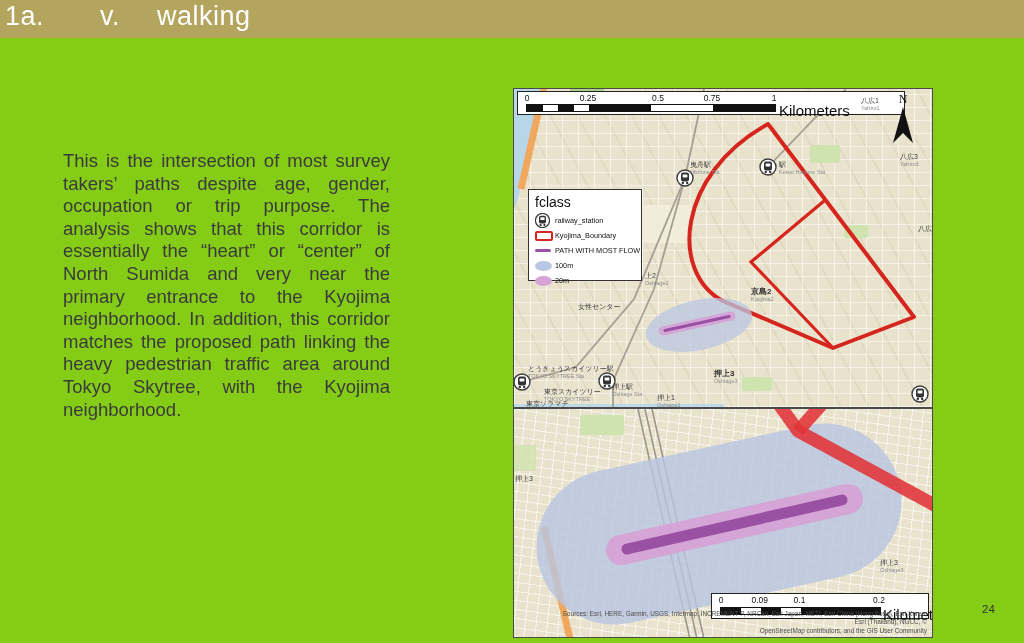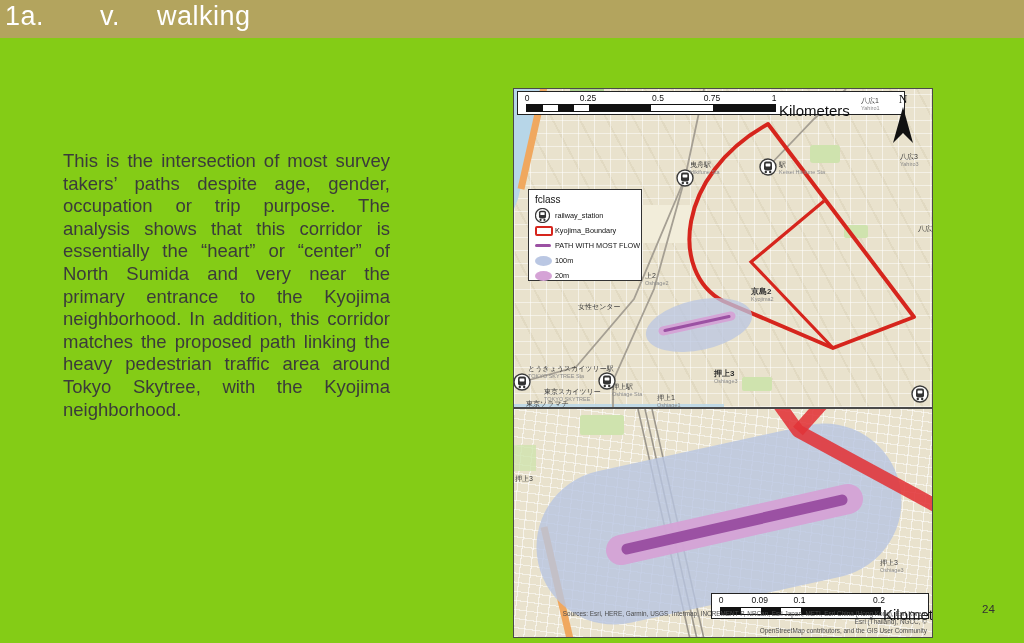--- a/index.html
+++ b/index.html
@@ -35,21 +35,21 @@
   .sb-top{left:3px;top:2px;width:388px;height:24px;}
   .sb-bottom{left:197px;top:184px;width:218px;height:26px;}
   .sb-tick{position:absolute;top:1px;font-size:8.5px;color:#111;transform:translateX(-50%);}
   .sb-unit{position:absolute;font-size:15px;color:#111;}
   .sb-bar{position:absolute;height:6px;border:1px solid #111;display:flex;box-sizing:content-box;background:#fff;}
   .sb-seg{height:100%;} .seg-b{background:#111;} .seg-w{background:#fff;}
 
   
   .legend{position:absolute;left:14px;top:100px;width:114px;height:92px;background:#fff;border:1px solid #333;
           box-sizing:border-box;padding:4px 0 0 6px;}
-  .legend-title{font-size:10px;color:#111;margin:0 0 3px 0;}
+  .legend-title{font-size:14px;color:#111;margin:0 0 3px 0;}
   .legend-row{display:flex;align-items:center;height:15px;}
   .sw{width:20px;flex:0 0 20px;display:flex;justify-content:flex-start;align-items:center;}
   .legend-label{font-size:7.3px;color:#111;white-space:nowrap;}
   .sw-rect{width:14px;height:6px;border:2.5px solid #d6251d;border-radius:2px;background:#fff;}
   .sw-line{width:16px;height:3px;background:#9b51a3;border-radius:2px;}
   .sw-blob{width:17px;height:10px;border-radius:50%;}
   .blob-blue{background:#bac7e3;} .blob-pink{background:#d5a3d6;}
 
   
   .north{position:absolute;right:16px;top:4px;width:26px;text-align:center;color:#111;}

